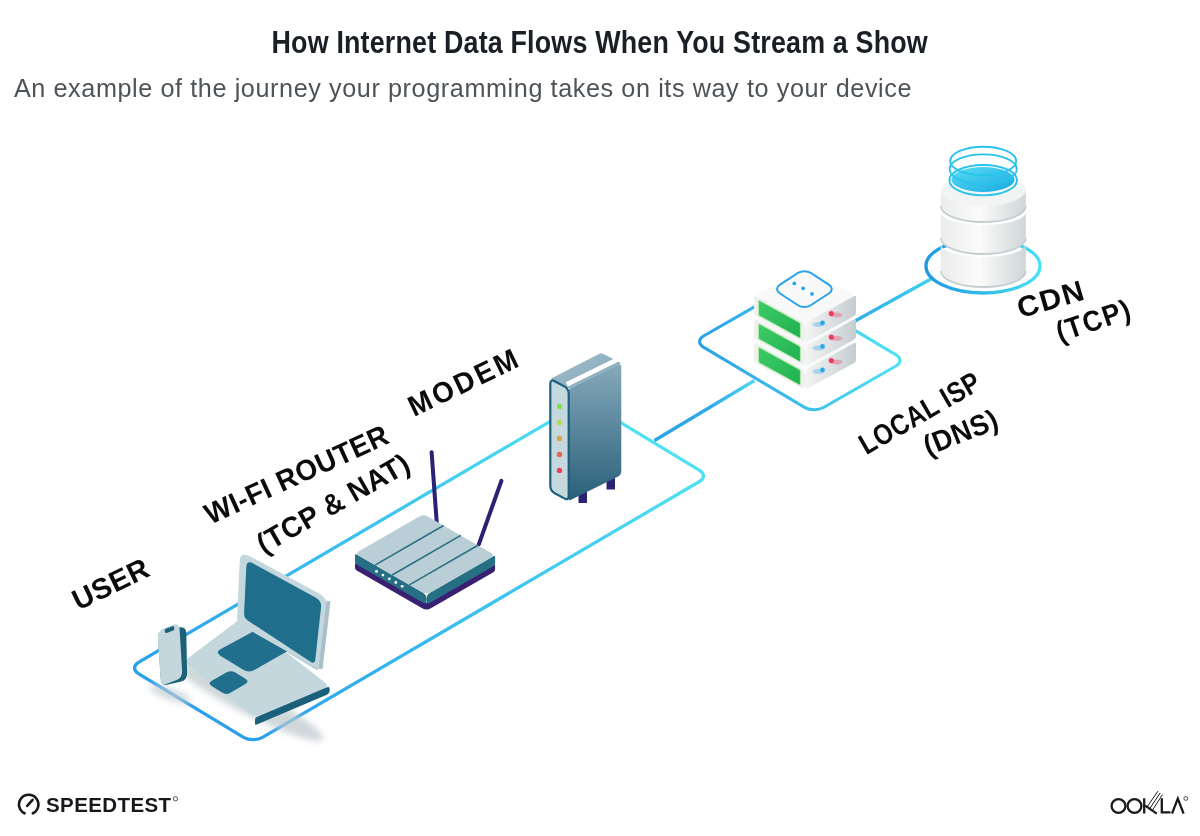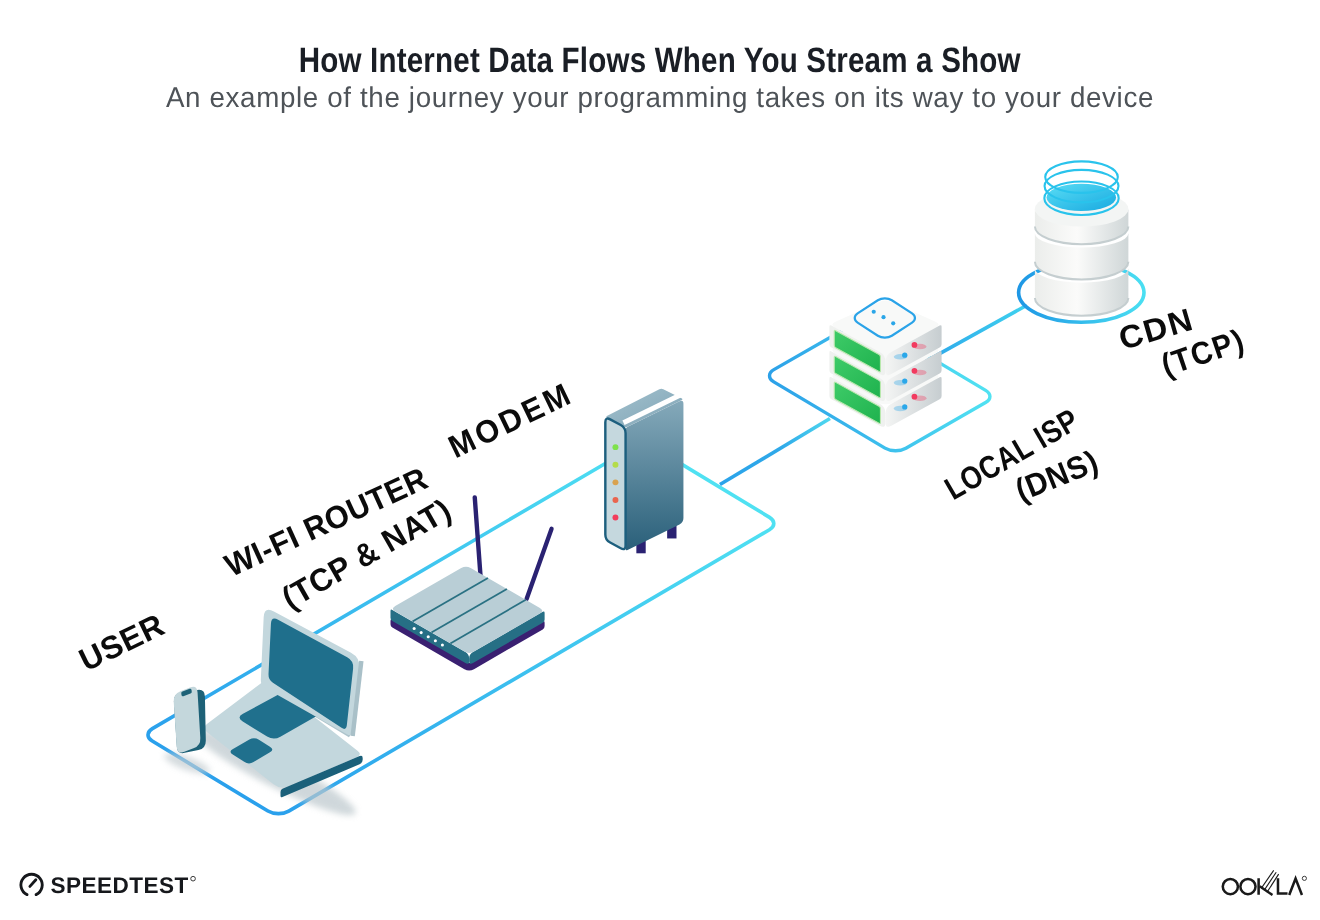--- a/index.html
+++ b/index.html
@@ -1,19 +1,19 @@
 <!DOCTYPE html>
 <html><head><meta charset="utf-8">
 <style>
 html,body{margin:0;padding:0;background:#ffffff;}
 #page{position:relative;width:1200px;height:836px;overflow:hidden;font-family:"Liberation Sans",sans-serif;}
-.title{position:absolute;top:36px;left:0;width:1200px;text-align:center;white-space:nowrap;}
+.title{position:absolute;top:24px;left:0;width:1200px;text-align:center;white-space:nowrap;}
 .title span{display:inline-block;transform:scaleX(0.84);transform-origin:50% 50%;
  font-size:32px;font-weight:bold;color:#1a1e25;letter-spacing:0.2px;}
-.sub{position:absolute;top:72.5px;left:0;width:1200px;text-align:center;white-space:nowrap;}
+.sub{position:absolute;top:72.5px;left:0;width:1200px;white-space:nowrap;}
 .sub span{display:inline-block;transform:scaleX(0.97);transform-origin:50% 50%;
  font-size:26px;font-weight:400;color:#4e5358;letter-spacing:0.6px;}
 svg{position:absolute;left:0;top:0;}
 </style></head>
 <body>
 <div id="page">
 <svg width="1200" height="836" viewBox="0 0 1200 836">
 
 <defs>
  <linearGradient id="gl" x1="0" y1="0" x2="1" y2="0">

